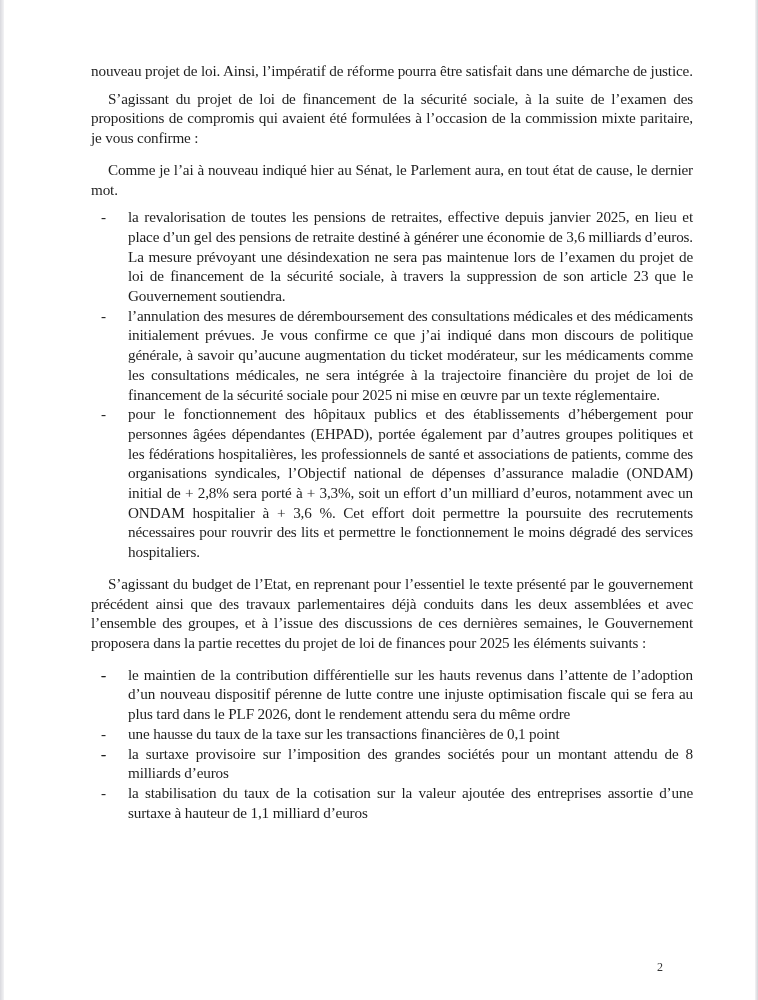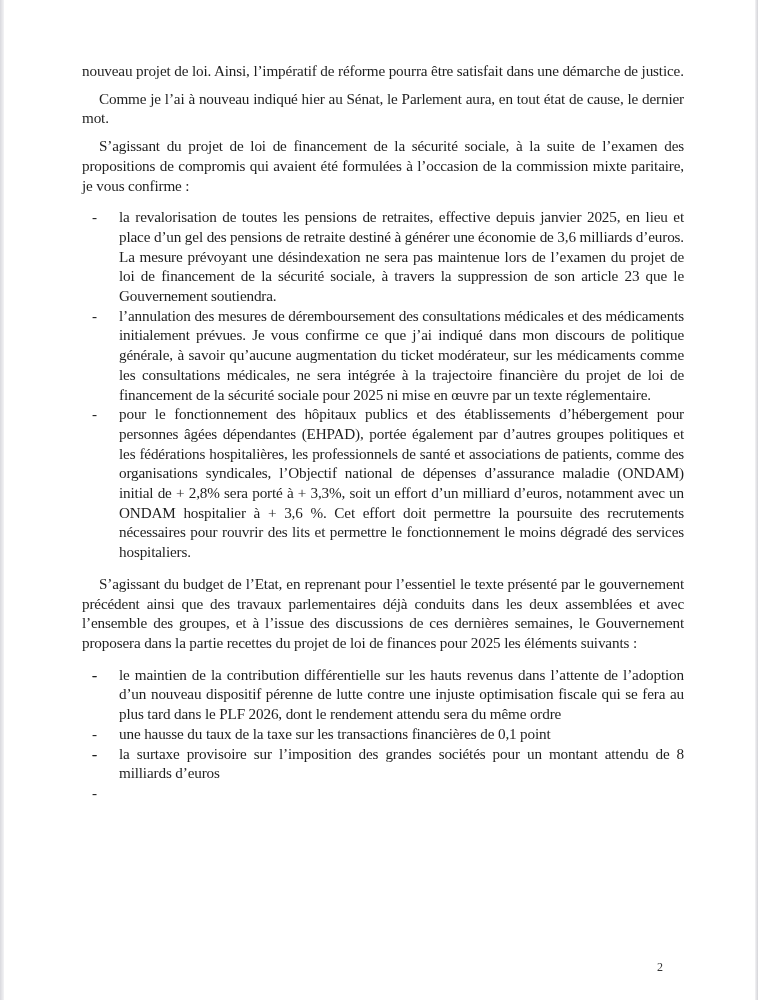--- a/index.html
+++ b/index.html
@@ -22,21 +22,21 @@
       background: linear-gradient(to right, #d9d9de, #f3f3f5);
     }
     .edge-right {
       position: absolute;
       right: 0; top: 0;
       width: 3px; height: 1000px;
       background: linear-gradient(to left, #d4d4d8, #f3f3f5);
     }
     .page {
       position: absolute;
-      left: 82px;
+      left: 91px;
       top: 61px;
       width: 602px;
       font-size: 15.2px;
       line-height: 19.7px;
       text-align: justify;
       letter-spacing: -0.15px;
     }
     p {
       margin: 0 0 12px 0;
     }
@@ -69,22 +69,22 @@
   </style>
 </head>
 <body>
 
 <div class="edge-left"></div>
 <div class="edge-right"></div>
 
 <div class="page">
 
   <p class="gap-small">nouveau projet de loi. Ainsi, l’impératif de réforme pourra être satisfait dans une démarche de justice.</p>
+  <p class="indent">S’agissant du projet de loi de financement de la sécurité sociale, à la suite de l’examen des propositions de compromis qui avaient été formulées à l’occasion de la commission mixte paritaire, je vous confirme :</p>
   <p class="indent gap-small">Comme je l’ai à nouveau indiqué hier au Sénat, le Parlement aura, en tout état de cause, le dernier mot.</p>
-  <p class="indent">S’agissant du projet de loi de financement de la sécurité sociale, à la suite de l’examen des propositions de compromis qui avaient été formulées à l’occasion de la commission mixte paritaire, je vous confirme :</p>
 
   <ul class="dash">
     <li>
       <span class="bullet">-</span>
       <span>la revalorisation de toutes les pensions de retraites, effective depuis janvier 2025, en lieu et place d’un gel des pensions de retraite destiné à générer une économie de 3,6 milliards d’euros. La mesure prévoyant une désindexation ne sera pas maintenue lors de l’examen du projet de loi de financement de la sécurité sociale, à travers la suppression de son article 23 que le Gouvernement soutiendra.</span>
     </li>
     <li>
       <span class="bullet">-</span>
       <span>l’annulation des mesures de déremboursement des consultations médicales et des médicaments initialement prévues. Je vous confirme ce que j’ai indiqué dans mon discours de politique générale, à savoir qu’aucune augmentation du ticket modérateur, sur les médicaments comme les consultations médicales, ne sera intégrée à la trajectoire financière du projet de loi de financement de la sécurité sociale pour 2025 ni mise en œuvre par un texte réglementaire.</span>
     </li>
@@ -110,17 +110,18 @@
     </li>
     <li>
       <span class="bullet">-</span>
     </li>
     <li>
       <span class="bullet">-</span>
       <span>la surtaxe provisoire sur l’imposition des grandes sociétés pour un montant attendu de 8 milliards d’euros</span>
     </li>
     <li>
       <span class="bullet">-</span>
+      <span>la stabilisation du taux de la cotisation sur la valeur ajoutée des entreprises assortie d’une surtaxe à hauteur de 1,1 milliard d’euros</span>
     </li>
   </ul>
 </div>
 
 <div class="page-number">2</div>
 
 </body></html>

